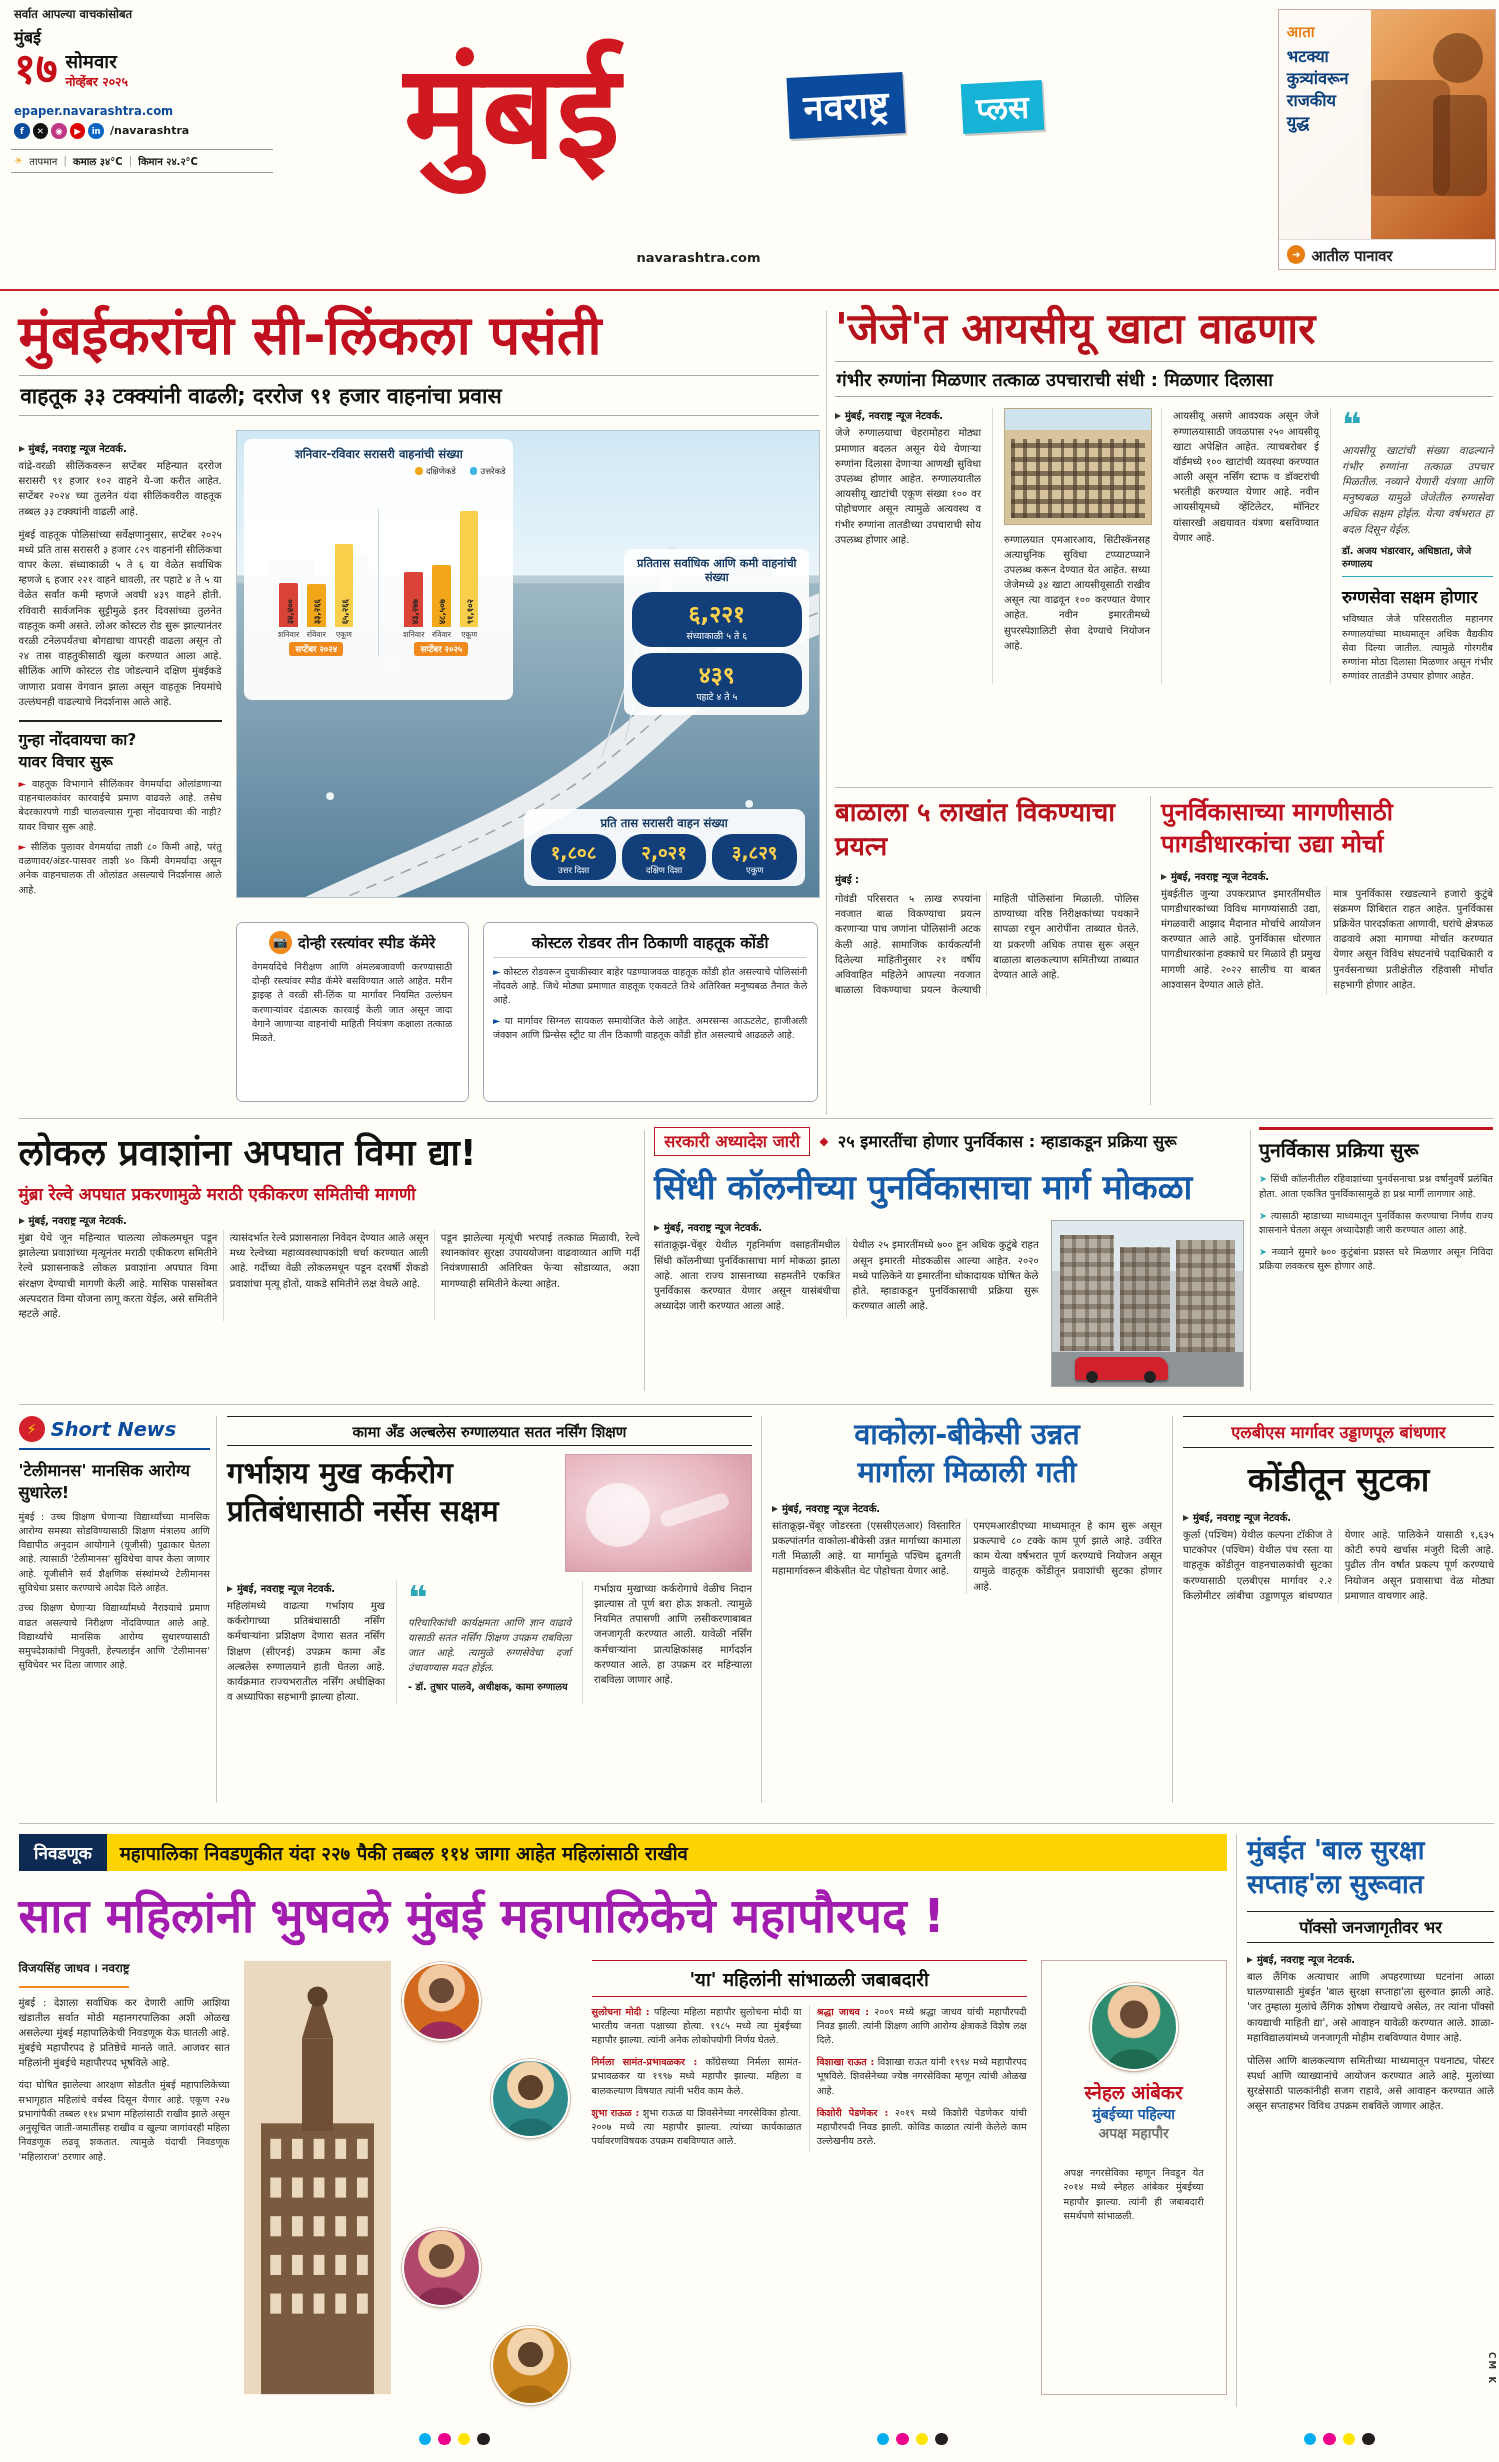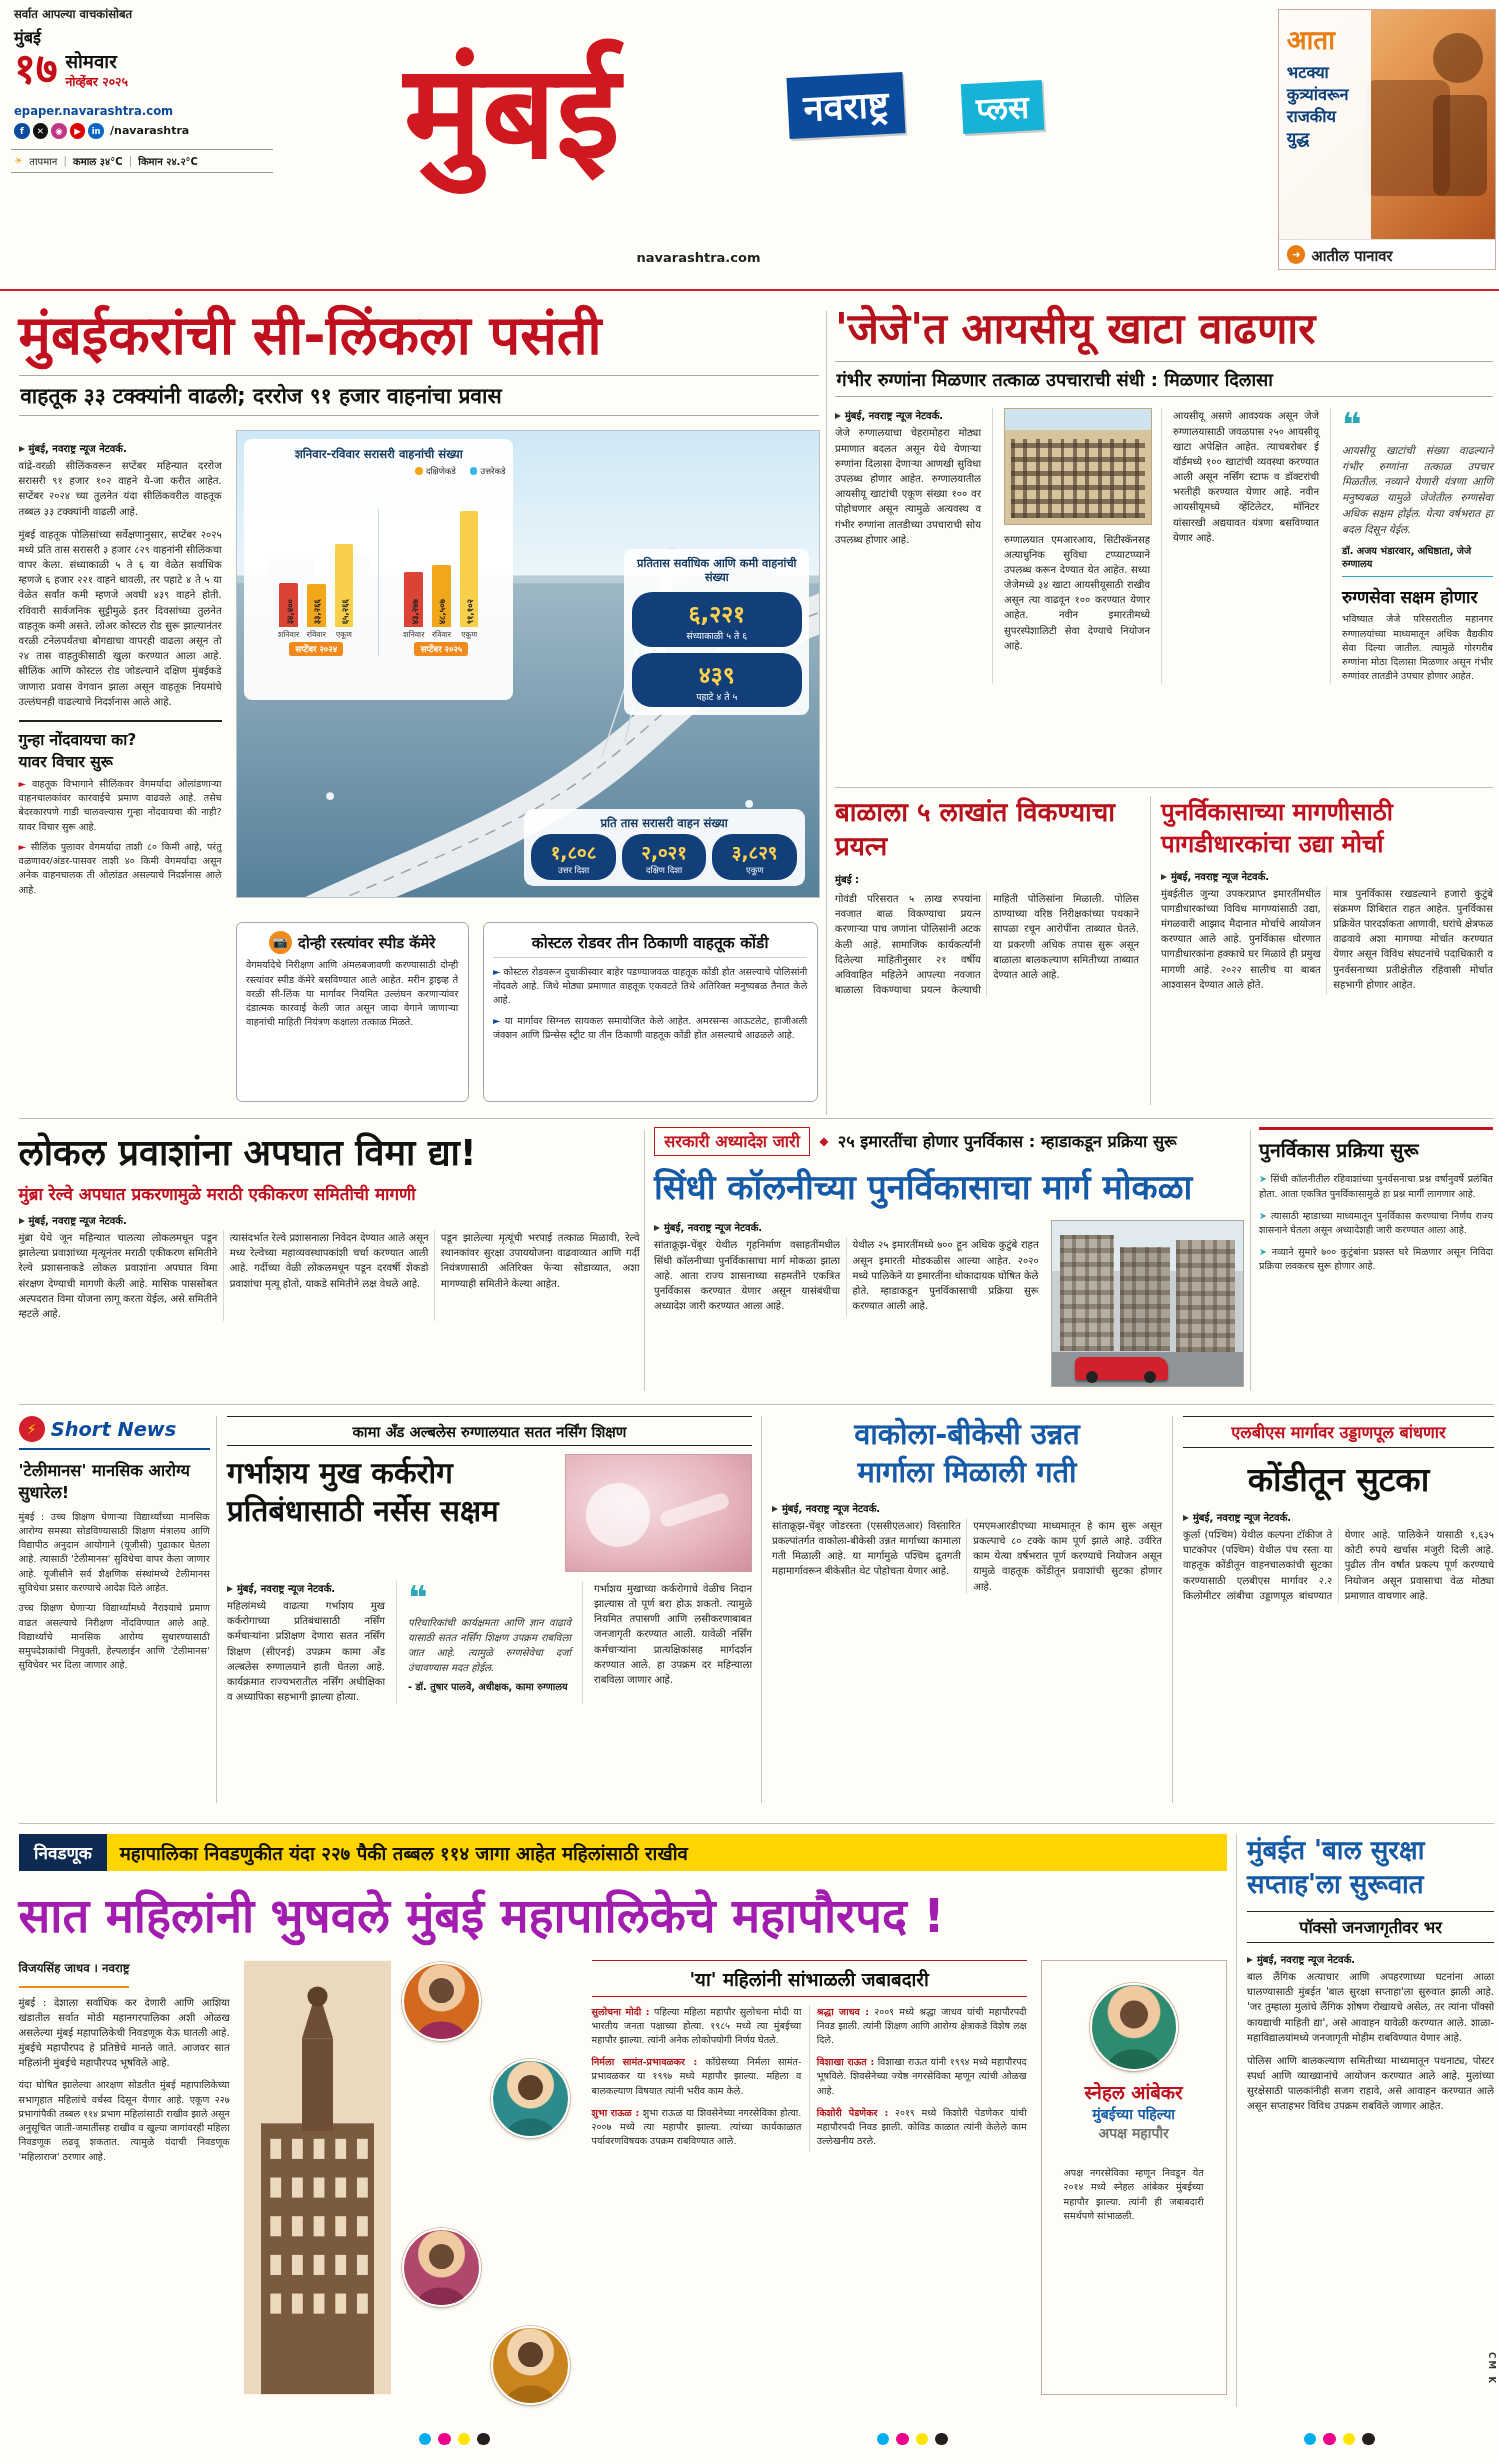--- a/index.html
+++ b/index.html
@@ -77,21 +77,21 @@
     </div>
     <div class="abs" style="left:590px;top:250px;width:217px;text-align:center;font-size:13px;font-weight:bold;color:#222">navarashtra.com</div>
 
     <div class="abs" style="left:1278px;top:9.3px;width:216px;height:259px;border:0.8px solid #caa;overflow:hidden">
       <div class="abs" style="left:0;top:0;right:0;bottom:29.5px;background:linear-gradient(135deg,#f4c28a 0%,#e59a54 40%,#b5541f 100%)">
         <div class="abs" style="right:12.4px;top:23px;width:50px;height:50px;border-radius:50%;background:rgba(90,40,10,.55)"></div>
         <div class="abs" style="right:45px;top:70px;width:85px;height:116px;border-radius:11px;background:rgba(120,55,20,.5)"></div>
         <div class="abs" style="right:7.8px;top:85px;width:54px;height:101px;border-radius:9.3px;background:rgba(70,30,8,.45)"></div>
       </div>
       <div class="abs" style="left:0;top:0;width:92px;bottom:29.5px;background:rgba(255,255,255,.93);padding:11px 7.8px;box-sizing:border-box">
-        <div style="color:#e87d12;font-size:26px;font-weight:bold">आता</div>
+        <div style="color:#e87d12;font-size:15px;font-weight:bold">आता</div>
         <div style="color:#0a3f7a;font-size:16.3px;font-weight:bold;line-height:1.35;margin-top:4.7px">भटक्या कुत्र्यांवरून राजकीय युद्ध</div>
       </div>
       <div class="abs" style="left:0;right:0;bottom:0;height:29.5px;background:#fff;border-top:0.8px solid #ddd;display:flex;align-items:center;gap:6.2px;padding:0 7.8px">
         <span style="width:18.6px;height:18.6px;border-radius:50%;background:#e87d12;color:#fff;display:inline-flex;align-items:center;justify-content:center;font-size:10px">➜</span>
         <span style="font-size:14.7px;font-weight:bold;color:#222">आतील पानावर</span>
       </div>
     </div>
     <div class="abs" style="left:0;top:289px;width:1500px;height:2.3px;background:#c9242b"></div>
   </header>
 
@@ -232,21 +232,21 @@
           </div>
         </div>
       </div>
     </figure>
 
     <div class="box abs" style="left:217px;top:618px;width:233px;height:180px;box-sizing:border-box">
       <div style="display:flex;align-items:center;gap:6.2px;justify-content:center;margin-bottom:4.7px">
         <span style="width:23px;height:23px;border-radius:50%;background:#f08a1d;display:inline-flex;align-items:center;justify-content:center;font-size:11.6px">📷</span>
         <span style="font-size:14.7px;font-weight:bold;color:#111">दोन्ही रस्त्यांवर स्पीड कॅमेरे</span>
       </div>
-      <p class="small-txt" style="margin:0">वेगमर्यादेचे निरीक्षण आणि अंमलबजावणी करण्यासाठी दोन्ही रस्त्यांवर स्पीड कॅमेरे बसविण्यात आले आहेत. मरीन ड्राइव्ह ते वरळी सी-लिंक या मार्गावर नियमित उल्लंघन करणाऱ्यांवर दंडात्मक कारवाई केली जात असून जादा वेगाने जाणाऱ्या वाहनांची माहिती नियंत्रण कक्षाला तत्काळ मिळते.</p>
+      <p class="small-txt" style="margin:6px">वेगमर्यादेचे निरीक्षण आणि अंमलबजावणी करण्यासाठी दोन्ही रस्त्यांवर स्पीड कॅमेरे बसविण्यात आले आहेत. मरीन ड्राइव्ह ते वरळी सी-लिंक या मार्गावर नियमित उल्लंघन करणाऱ्यांवर दंडात्मक कारवाई केली जात असून जादा वेगाने जाणाऱ्या वाहनांची माहिती नियंत्रण कक्षाला तत्काळ मिळते.</p>
     </div>
 
     <div class="box abs" style="left:464px;top:618px;width:335px;height:180px;box-sizing:border-box">
       <div style="font-size:15.5px;font-weight:bold;color:#111;text-align:center;border-bottom:0.8px solid #ccc;padding-bottom:4.7px;margin-bottom:6.2px">कोस्टल रोडवर तीन ठिकाणी वाहतूक कोंडी</div>
       <p class="small-txt" style="margin:0 0 6.2px"><span style="color:#0a4b9d">►</span> <span>कोस्टल रोडवरून दुचाकीस्वार बाहेर पडण्याजवळ वाहतूक कोंडी होत असल्याचे पोलिसांनी नोंदवले आहे. जिथे मोठ्या प्रमाणात वाहतूक एकवटते तिथे अतिरिक्त मनुष्यबळ तैनात केले आहे.</span></p>
       <p class="small-txt" style="margin:0"><span style="color:#0a4b9d">►</span> <span>या मार्गावर सिग्नल सायकल समायोजित केले आहेत. अमरसन्स आऊटलेट, हाजीअली जंक्शन आणि प्रिन्सेस स्ट्रीट या तीन ठिकाणी वाहतूक कोंडी होत असल्याचे आढळले आहे.</span></p>
     </div>
   </section>
 
   <section class="abs" style="left:835px;top:304px;width:658px;height:478px">

